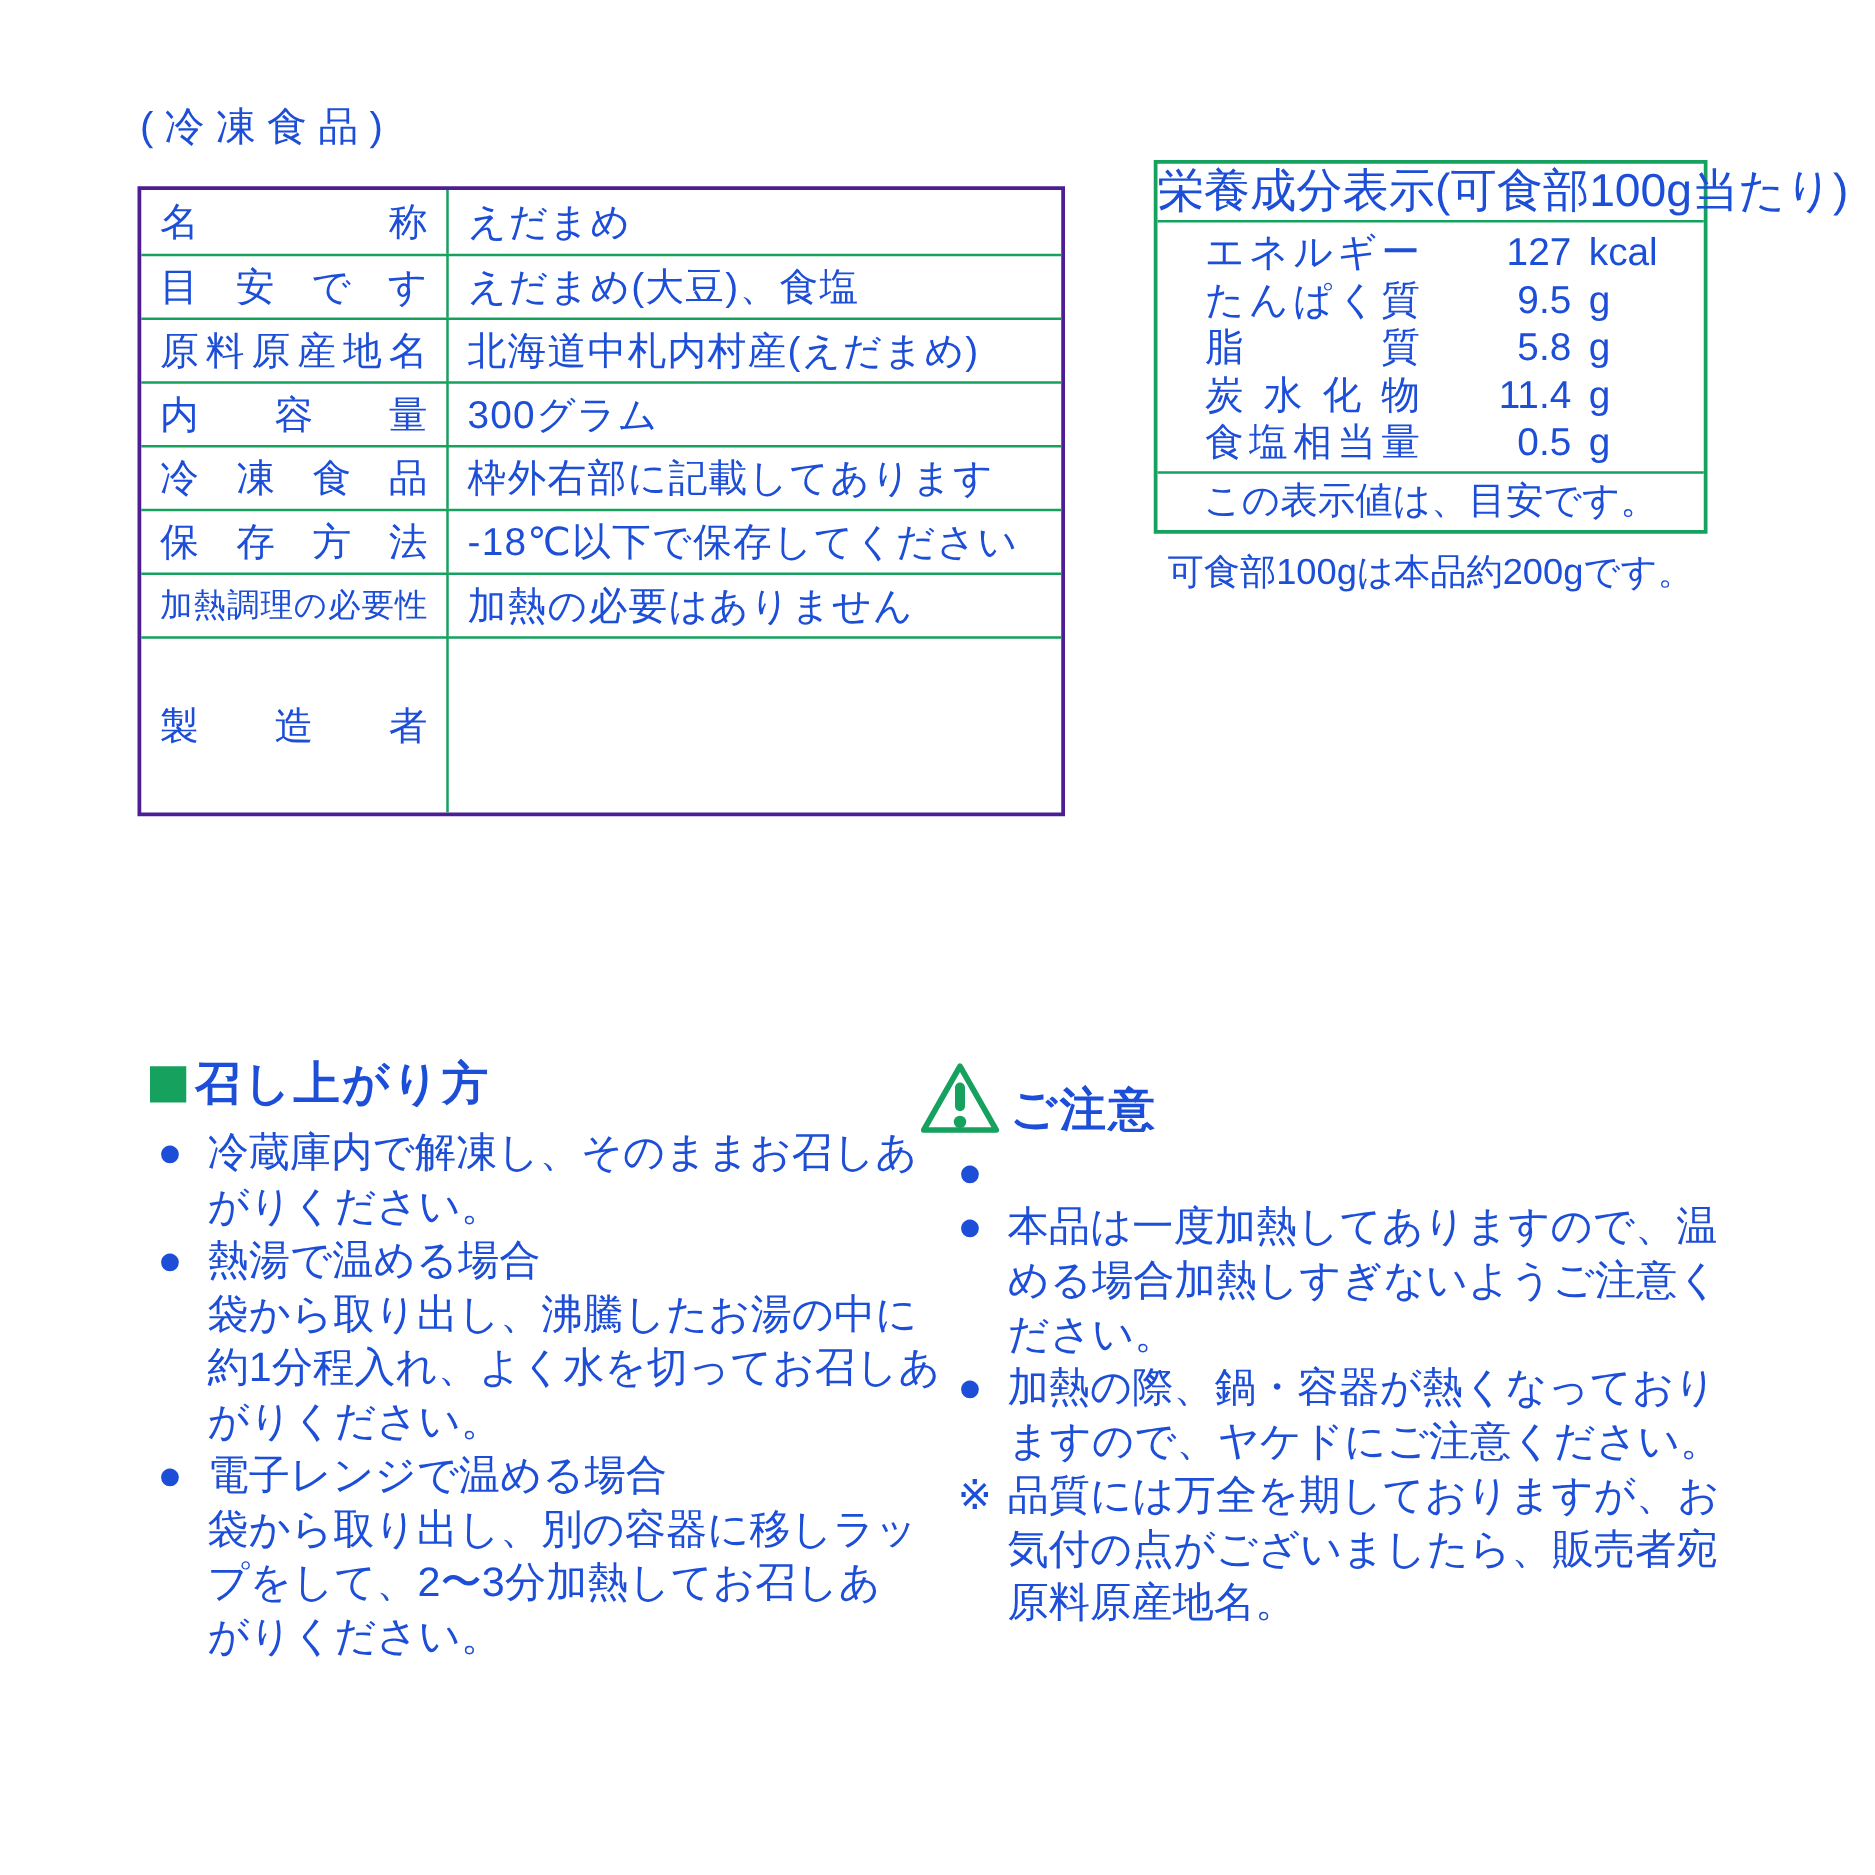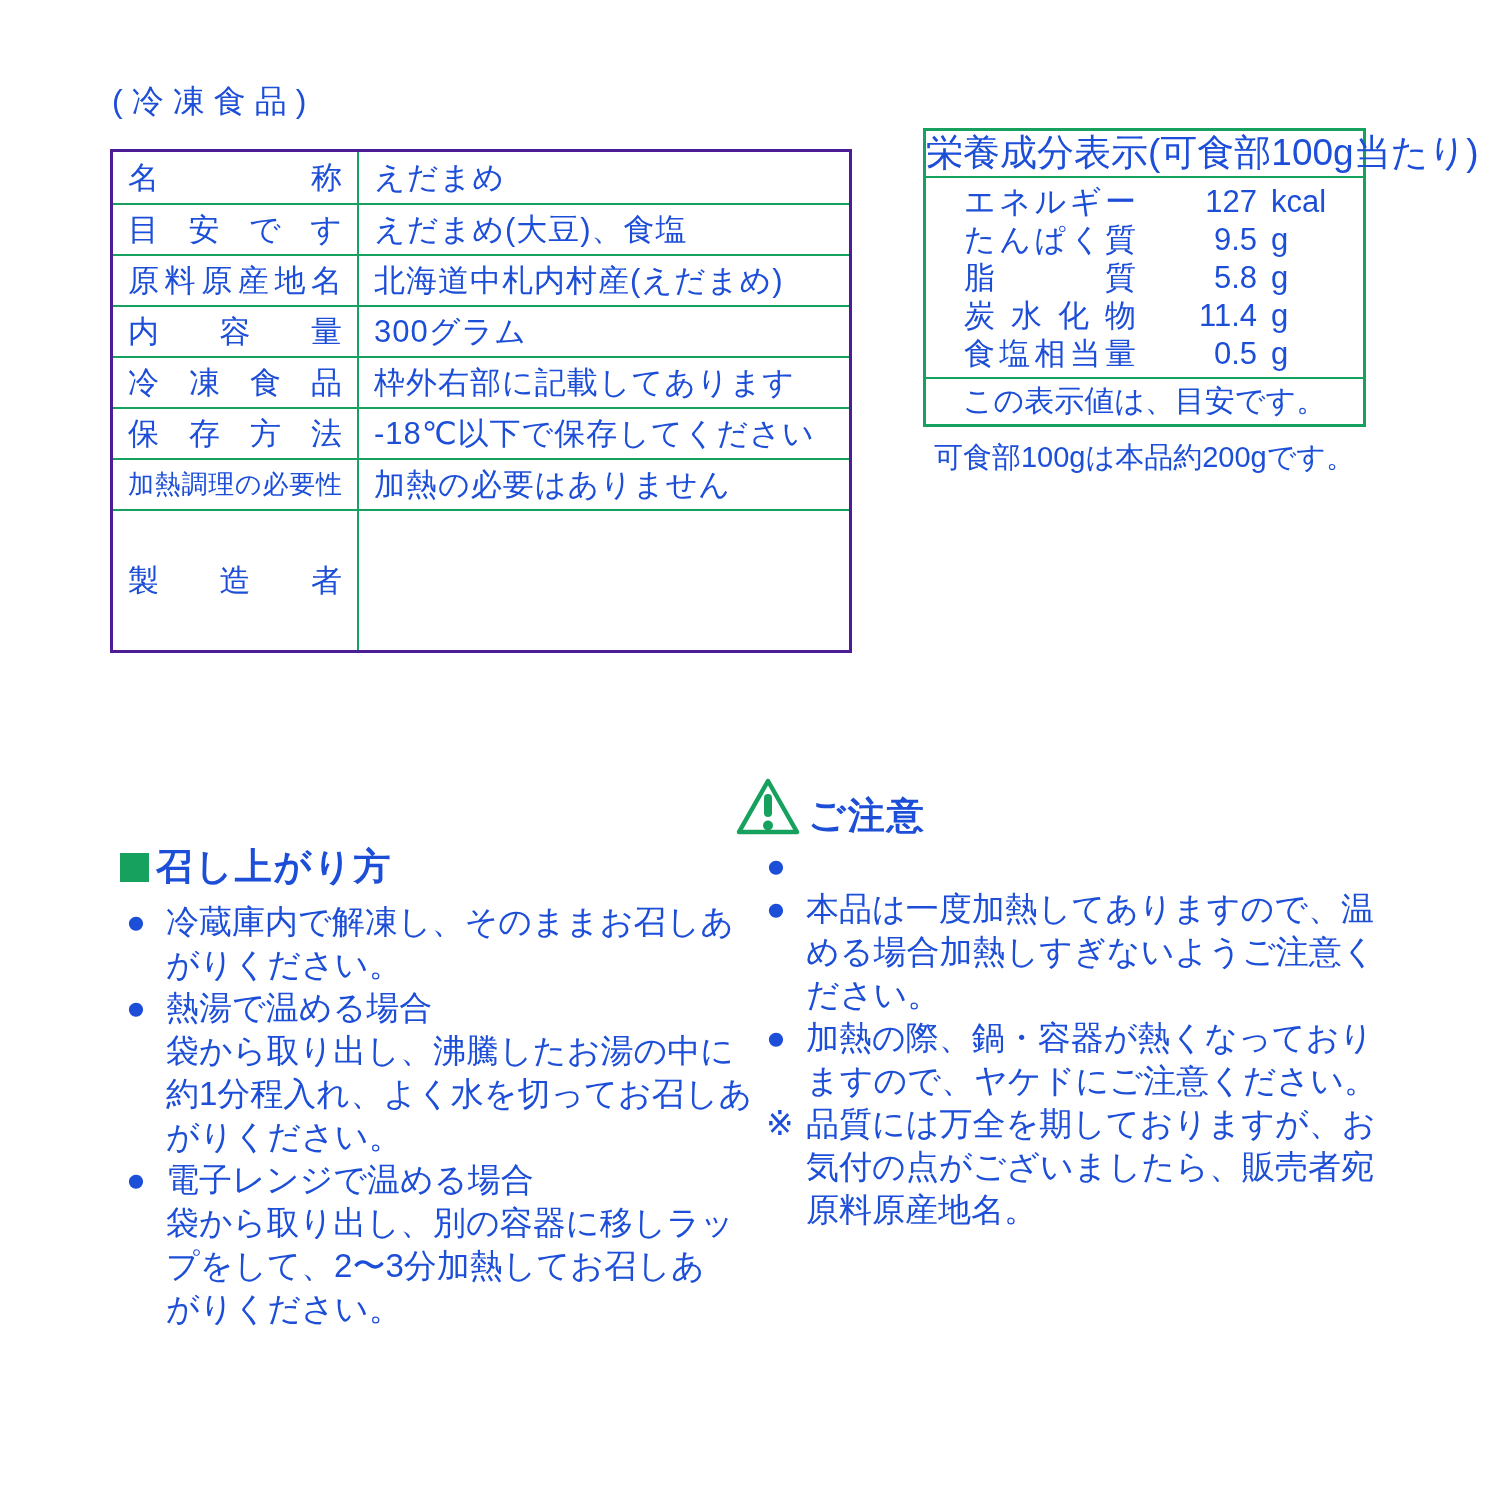--- a/index.html
+++ b/index.html
@@ -35,21 +35,21 @@
   .sec-head{display:flex;align-items:center;font-size:37px;font-weight:bold;letter-spacing:2px;}
   .sq{width:29px;height:29px;background:#17A15E;margin-right:7px;flex:none;}
   .items{margin-top:8px;}
   .item{display:flex;font-size:33px;line-height:43px;}
   .item .mk{width:40px;flex:none;}
   .item .tx{white-space:pre;}
 
   .serving{position:absolute;left:120px;top:842px;width:650px;}
   .serving .items{margin-left:6px;}
 
-  .caution{position:absolute;left:736px;top:776px;width:700px;}
+  .caution{position:absolute;left:736px;top:848px;width:700px;}
   .c-head{display:flex;align-items:flex-end;}
   .c-head svg{width:64px;height:62px;flex:none;}
   .c-head .ht{font-size:37px;font-weight:bold;margin-left:8px;line-height:1.15;letter-spacing:2px;}
   .caution .items{margin-left:30px;margin-top:6px;}
 </style>
 </head>
 <body>
 
 <div id="page">
 

